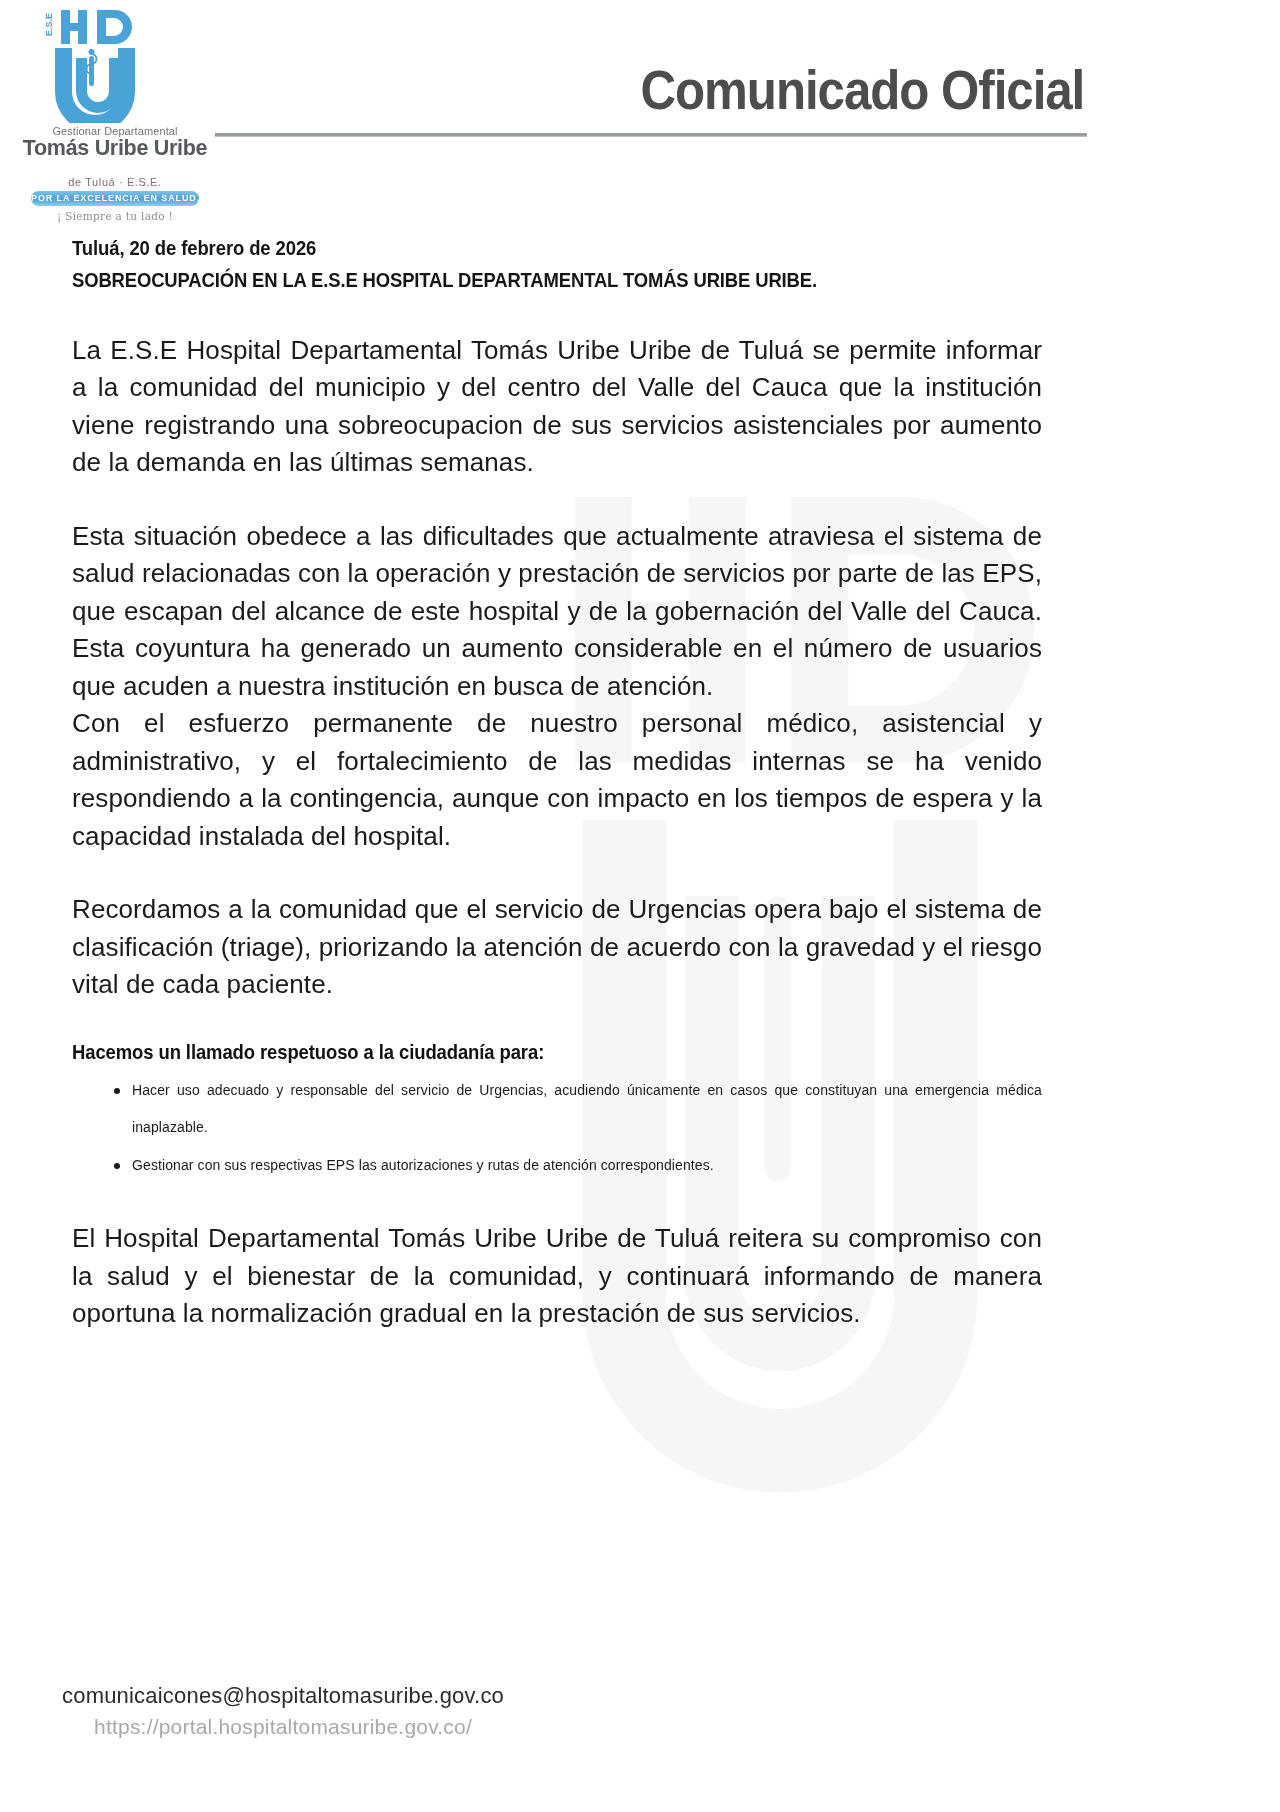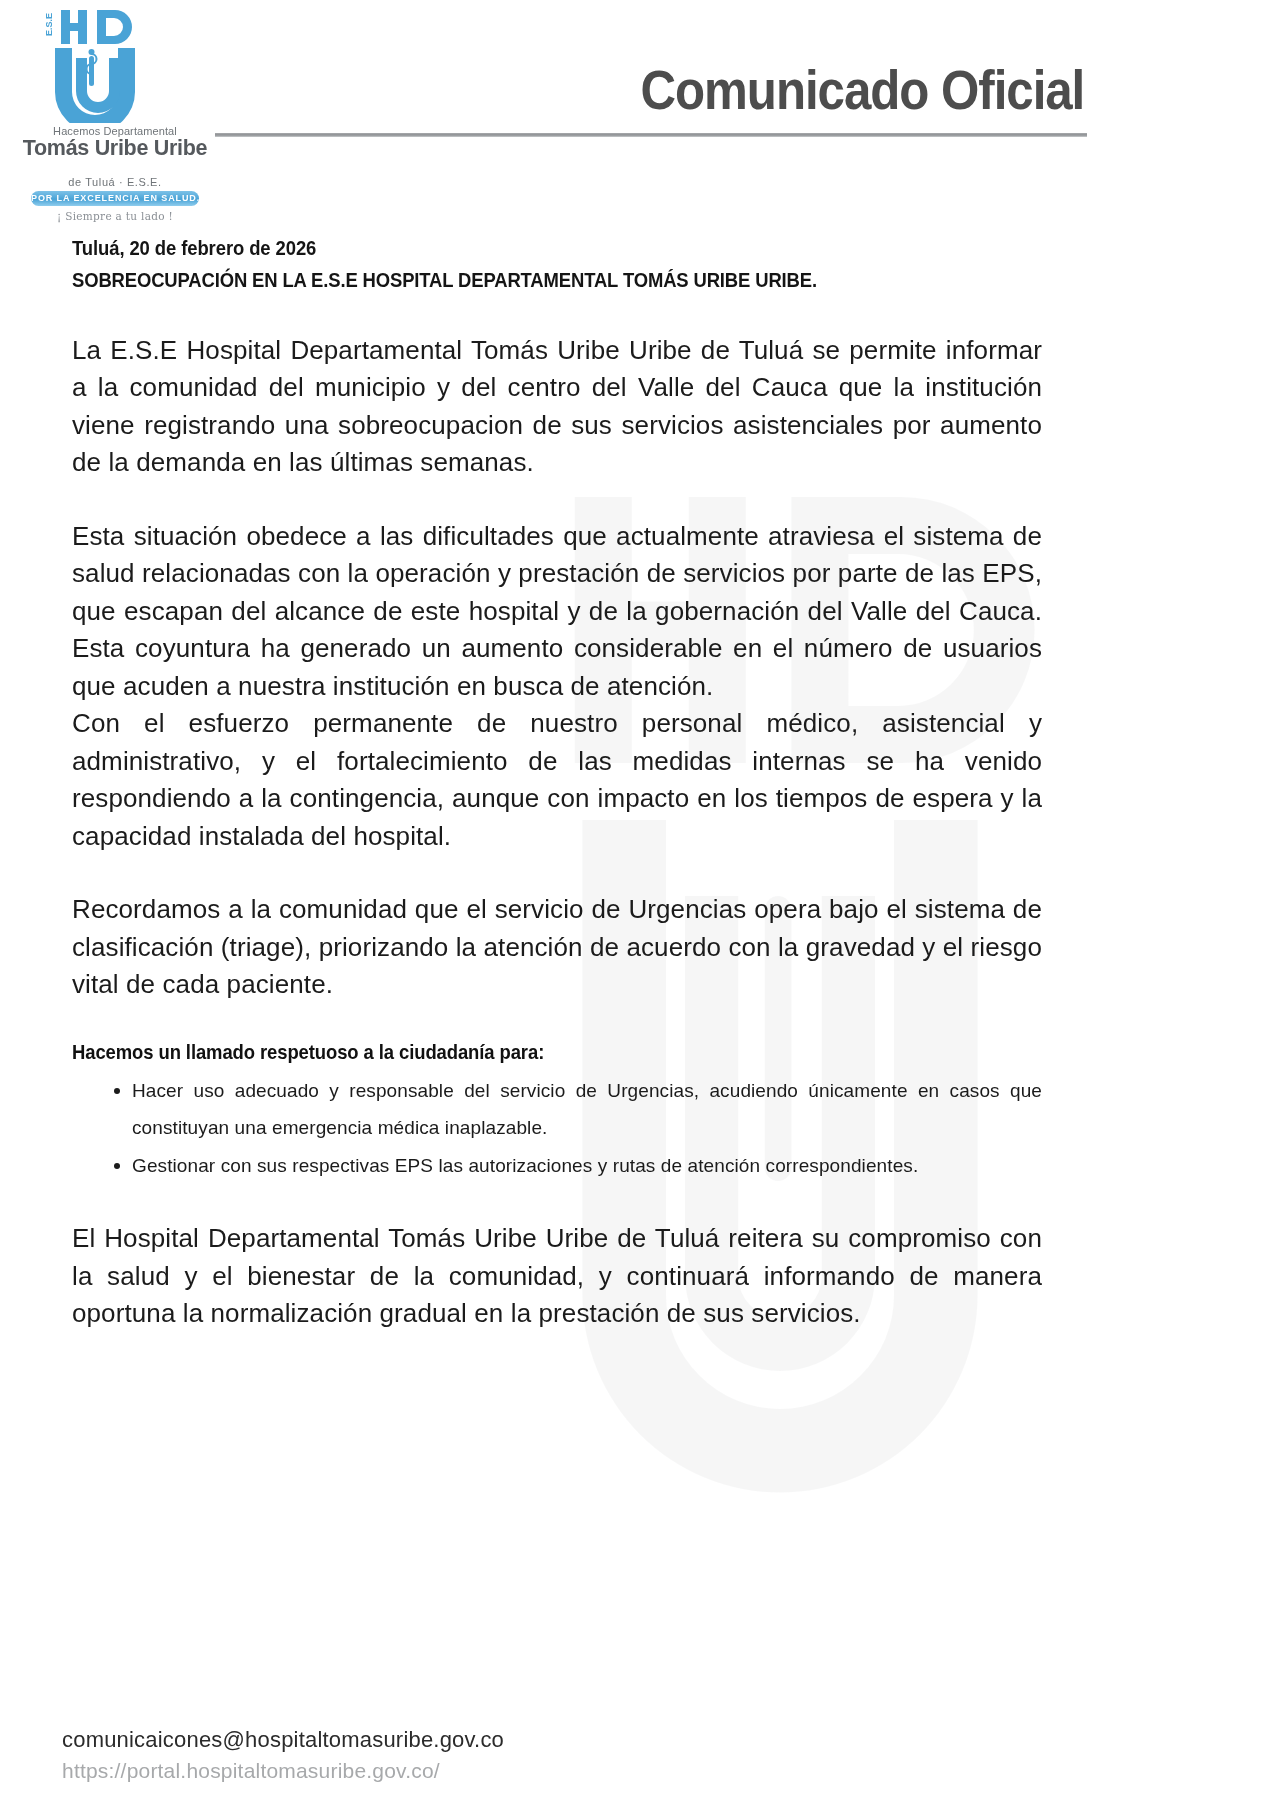--- a/index.html
+++ b/index.html
@@ -161,21 +161,21 @@
   }
 
   ul.bullets {
     margin: 8px 0 0 0;
     padding: 0 0 0 40px;
     list-style: none;
   }
   ul.bullets li {
     position: relative;
     font-family: "Liberation Sans", sans-serif;
-    font-size: 19px;
+    font-size: 14px;
     line-height: 37.5px;
     color: #1b1b1b;
     text-align: justify;
     padding-left: 20px;
     letter-spacing: .1px;
   }
   ul.bullets li::before {
     content: "";
     position: absolute;
     left: 2px;
@@ -183,22 +183,23 @@
     width: 6px;
     height: 6px;
     border-radius: 50%;
     background: #1b1b1b;
   }
 
   
   .footer {
     position: absolute;
     left: 62px;
-    top: 1724px;
+    top: 1680px;
     z-index: 2;
+    text-align: center;
   }
   .footer-email {
     font-family: "Liberation Sans", sans-serif;
     font-size: 22px;
     color: #2b2b2b;
     letter-spacing: .2px;
     line-height: 1.45;
     white-space: nowrap;
   }
   .footer-url {
@@ -239,21 +240,21 @@
           <rect x="26" y="15" width="26" height="8"></rect>
           <rect x="43" y="2" width="9" height="34"></rect>
           <path d="M62 2 h18 a17 17 0 0 1 0 34 h-18 z M71 10 v18 h8 a9 9 0 0 0 0 -18 z"></path>
           <path d="M20 40 h17 v44 a23 23 0 0 0 46 0 V40 h17 v44 a40 40 0 0 1 -80 0 z"></path>
           <path d="M41 50 h11 v33 a11 11 0 0 0 22 0 V50 h11 v33 a22 22 0 0 1 -44 0 z"></path>
           <rect x="54" y="48" width="5" height="30" rx="2.5"></rect>
           <path d="M56.5 46 a5 5 0 0 1 5 5 a5 5 0 0 1 -5 5 a5 5 0 0 0 -5 5 a5 5 0 0 0 5 5" fill="none" stroke="#4aa3d6" stroke-width="2"></path>
           <circle cx="56.5" cy="44" r="3"></circle>
         </g>
       </svg>
-      <div class="logo-sub1">Hacemos Departamental</div>
+      <div class="logo-sub1">Gestionar Departamental</div>
       <div class="logo-name">Tomás Uribe Uribe</div>
       <div class="logo-sub2">de Tuluá · E.S.E.</div>
       <div class="logo-ribbon">POR LA EXCELENCIA EN SALUD...</div>
       <div class="logo-slogan">¡ Siempre a tu lado !</div>
     </div>
 
     <div class="header-title">Comunicado Oficial</div>
     <div class="header-rule"></div>
   </div>
 

